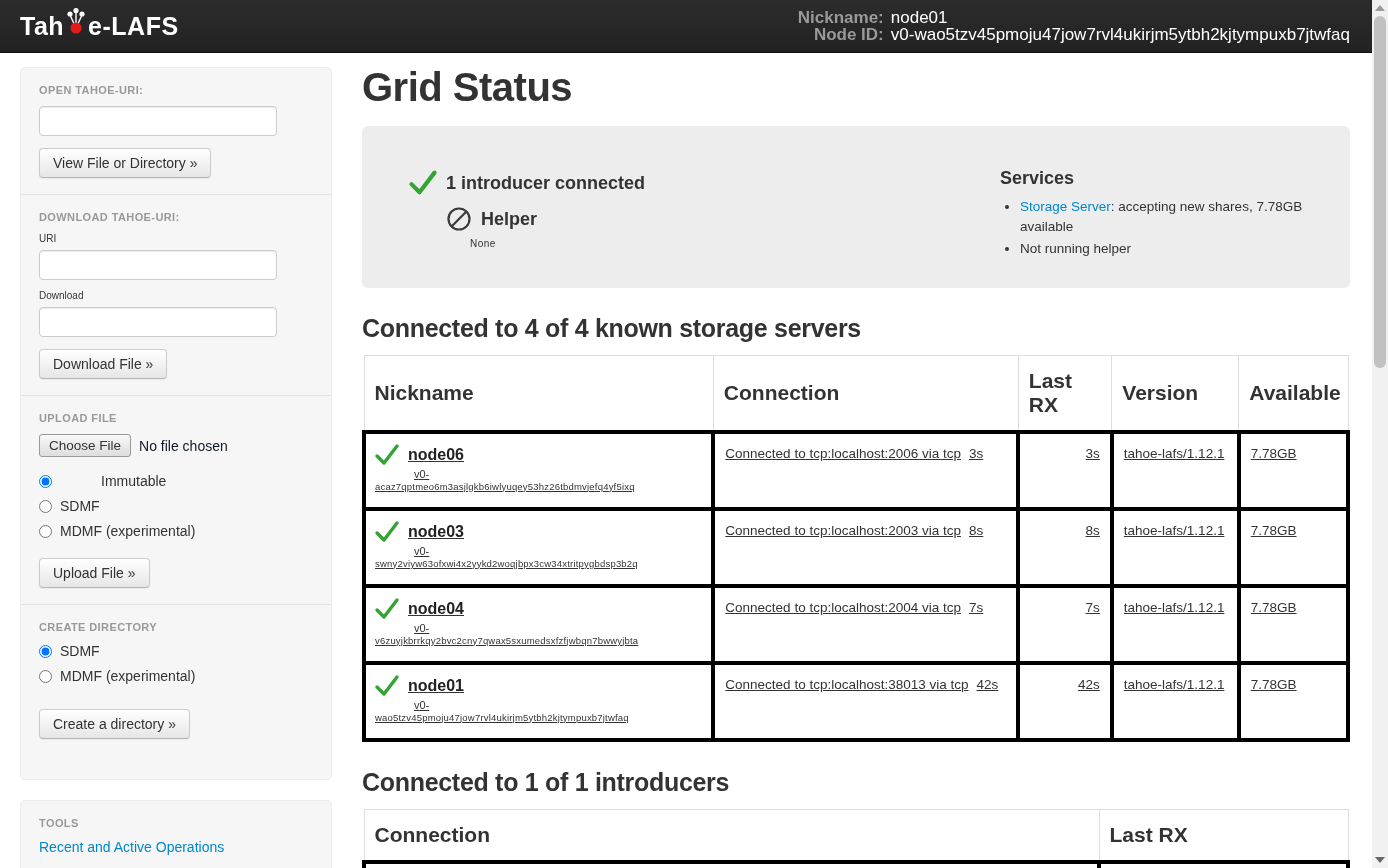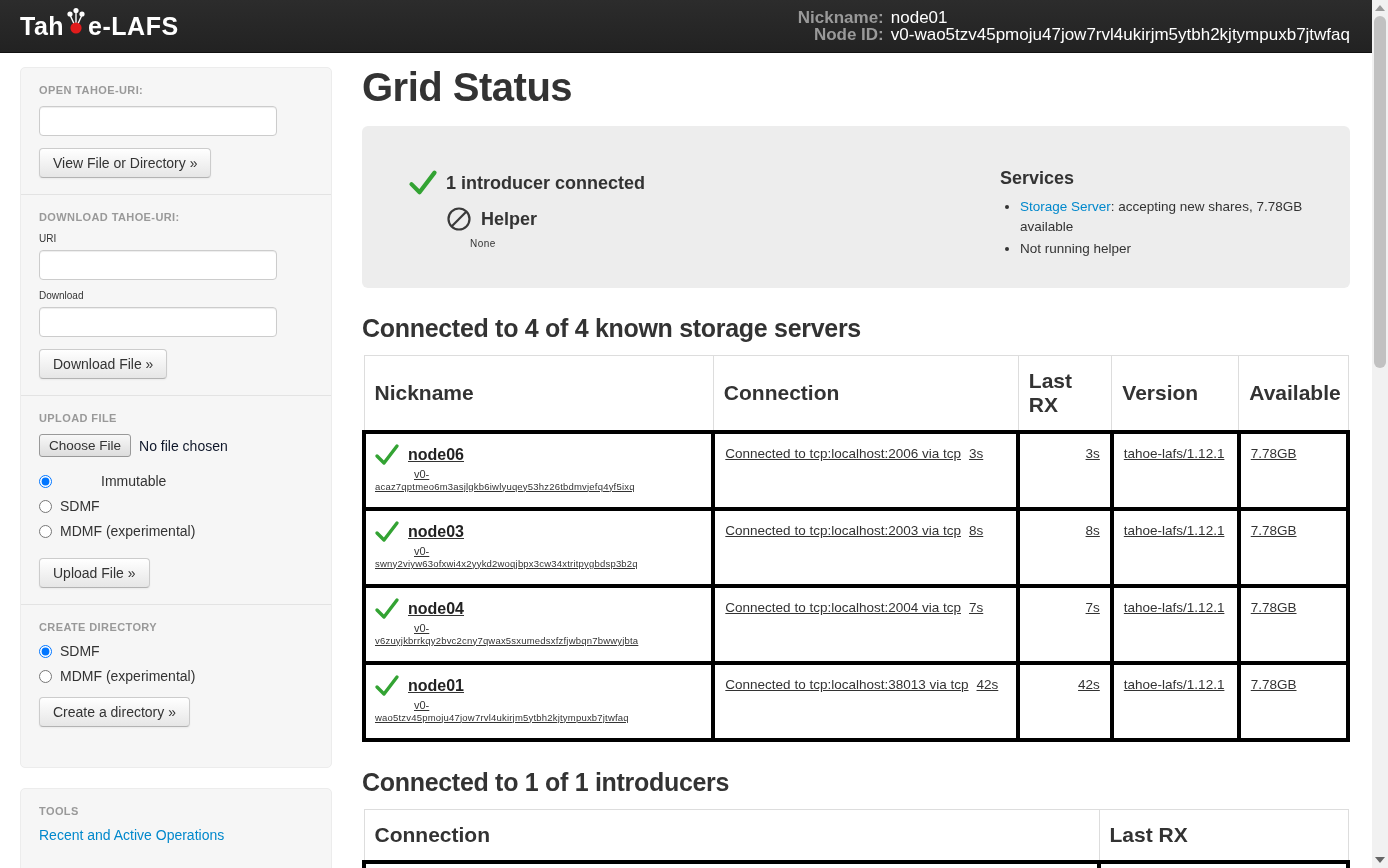--- a/index.html
+++ b/index.html
@@ -205,21 +205,21 @@
       <div class="section">
         <div class="side-label">CREATE DIRECTORY</div>
         <div class="radio-row" style="margin-top:10px;">
           <input type="radio" name="mkdir-format" checked="" style="">
           <label>SDMF</label>
         </div>
         <div class="radio-row">
           <input type="radio" name="mkdir-format" style="">
           <label>MDMF (experimental)</label>
         </div>
-        <button class="btn" style="margin-top:4px;">Create a directory »</button>
+        <button class="btn" style="margin-top:16px;">Create a directory »</button>
         <div style="height:24px;"></div>
       </div>
     </div>
 
     <div class="panel">
       <div class="section" style="padding-bottom:40px;">
         <div class="side-label">TOOLS</div>
         <a class="tools-link">Recent and Active Operations</a>
       </div>
     </div>

